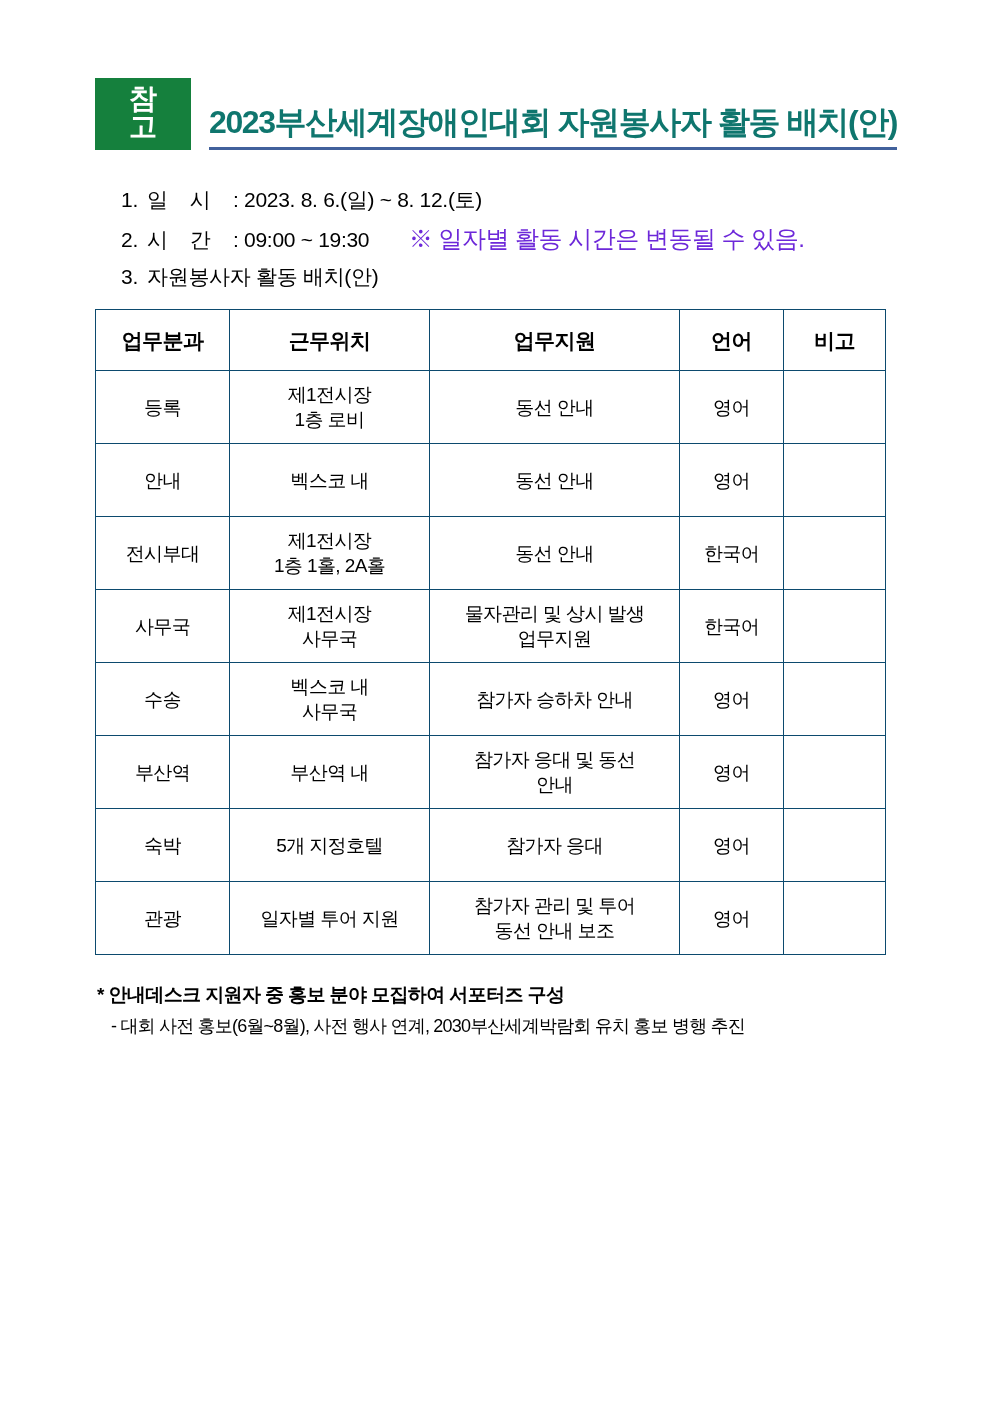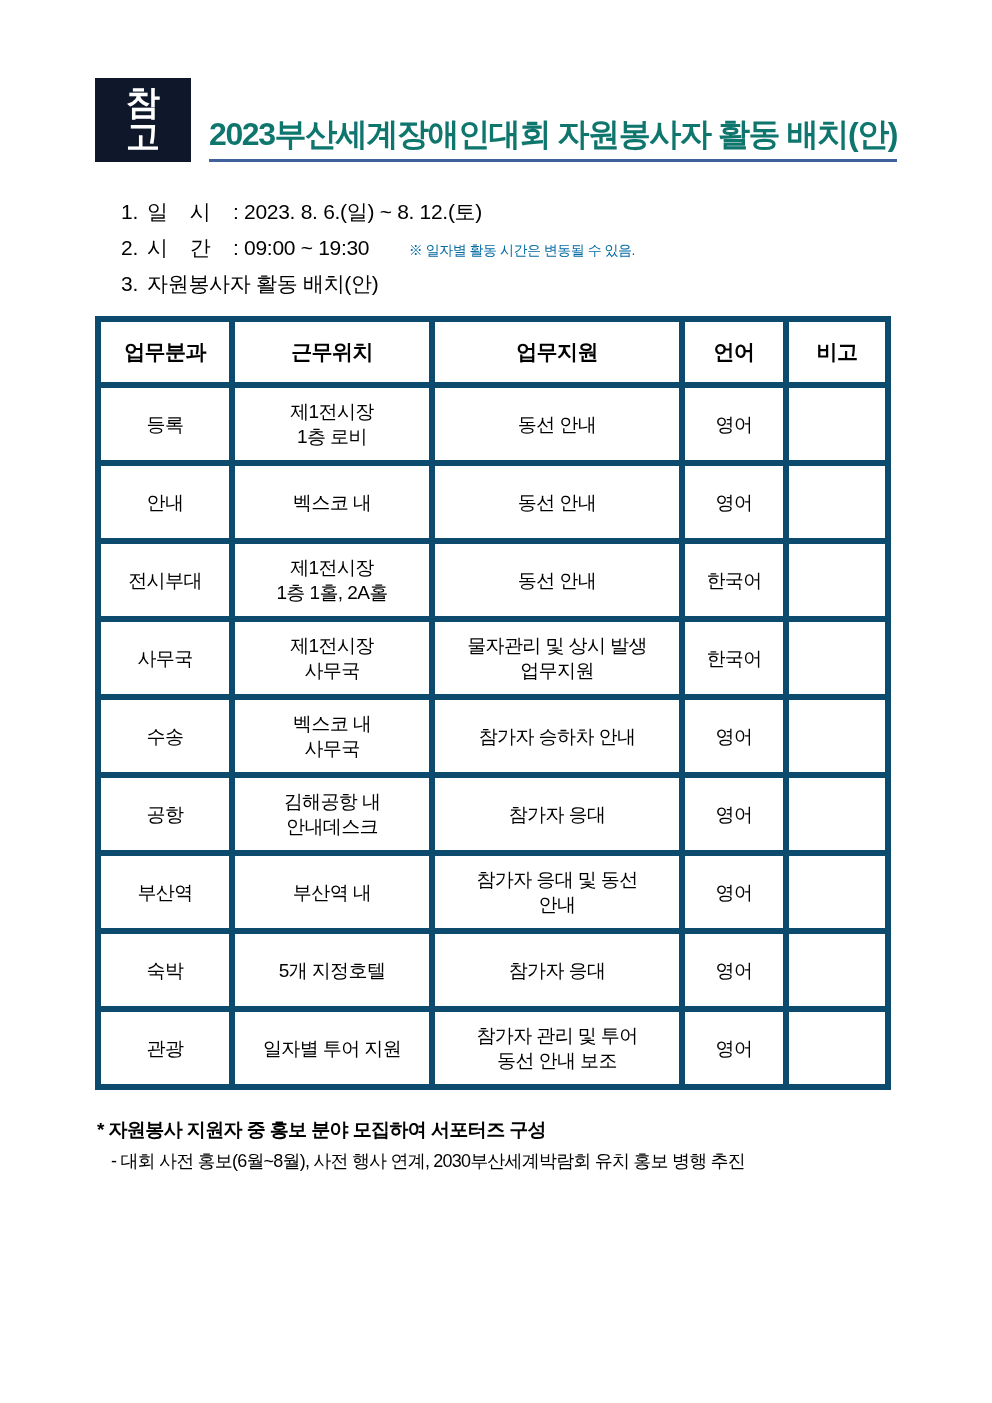--- a/index.html
+++ b/index.html
@@ -21,23 +21,23 @@
     width: 992px;
   }
 
   
   .header {
     display: flex;
     align-items: flex-end;
     margin-bottom: 6px;
   }
   .tag {
-    background: #0f172a;
+    background: #15803d;
     color: #ffffff;
-    font-size: 34px;
+    font-size: 28px;
     font-weight: bold;
     letter-spacing: 4px;
     padding: 7px 18px 9px 22px;
     line-height: 1;
     text-align: center;
     min-width: 96px;
     box-sizing: border-box;
   }
   .header-title-wrap {
     flex: 1;
@@ -72,36 +72,36 @@
   .info-num {
     display: inline-block;
     width: 26px;
   }
   .info-label {
     display: inline-block;
     min-width: 86px;
     letter-spacing: 8px;
   }
   .info-note {
-    color: #0369a1;
-    font-size: 14px;
+    color: #6d28d9;
+    font-size: 24px;
     margin-left: 34px;
     letter-spacing: -0.5px;
   }
 
   
   table.sched {
     margin-top: 14px;
     border-collapse: collapse;
     width: 790px;
     table-layout: fixed;
   }
   table.sched th,
   table.sched td {
-    border: 6px solid #0c4a6e;
+    border: 1px solid #0c4a6e;
     text-align: center;
     vertical-align: middle;
     font-size: 19px;
     letter-spacing: -0.6px;
     line-height: 1.32;
     padding: 6px 4px;
   }
   table.sched th {
     font-weight: bold;
     font-size: 21px;
@@ -237,32 +237,20 @@
             <span>벡스코 내</span>
             <span>사무국</span>
           </td>
           <td class="cell-multi">
             <span>참가자 승하차 안내</span>
           </td>
           <td>영어</td>
           <td></td>
         </tr>
         <tr>
-          <td>공항</td>
-          <td class="cell-multi">
-            <span>김해공항 내</span>
-            <span>안내데스크</span>
-          </td>
-          <td class="cell-multi">
-            <span>참가자 응대</span>
-          </td>
-          <td>영어</td>
-          <td></td>
-        </tr>
-        <tr>
           <td>부산역</td>
           <td class="cell-multi">
             <span>부산역 내</span>
           </td>
           <td class="cell-multi">
             <span>참가자 응대 및 동선</span>
             <span>안내</span>
           </td>
           <td>영어</td>
           <td></td>
@@ -287,17 +275,17 @@
             <span>참가자 관리 및 투어</span>
             <span>동선 안내 보조</span>
           </td>
           <td>영어</td>
           <td></td>
         </tr>
       </tbody>
   </table>
 
   <div class="footnotes">
-    <div class="foot-main">* 자원봉사 지원자 중 홍보 분야 모집하여 서포터즈 구성</div>
+    <div class="foot-main">* 안내데스크 지원자 중 홍보 분야 모집하여 서포터즈 구성</div>
     <div class="foot-sub">- 대회 사전 홍보(6월~8월), 사전 행사 연계, 2030부산세계박람회 유치 홍보 병행 추진</div>
   </div>
 
 </div>
 
 </body></html>

